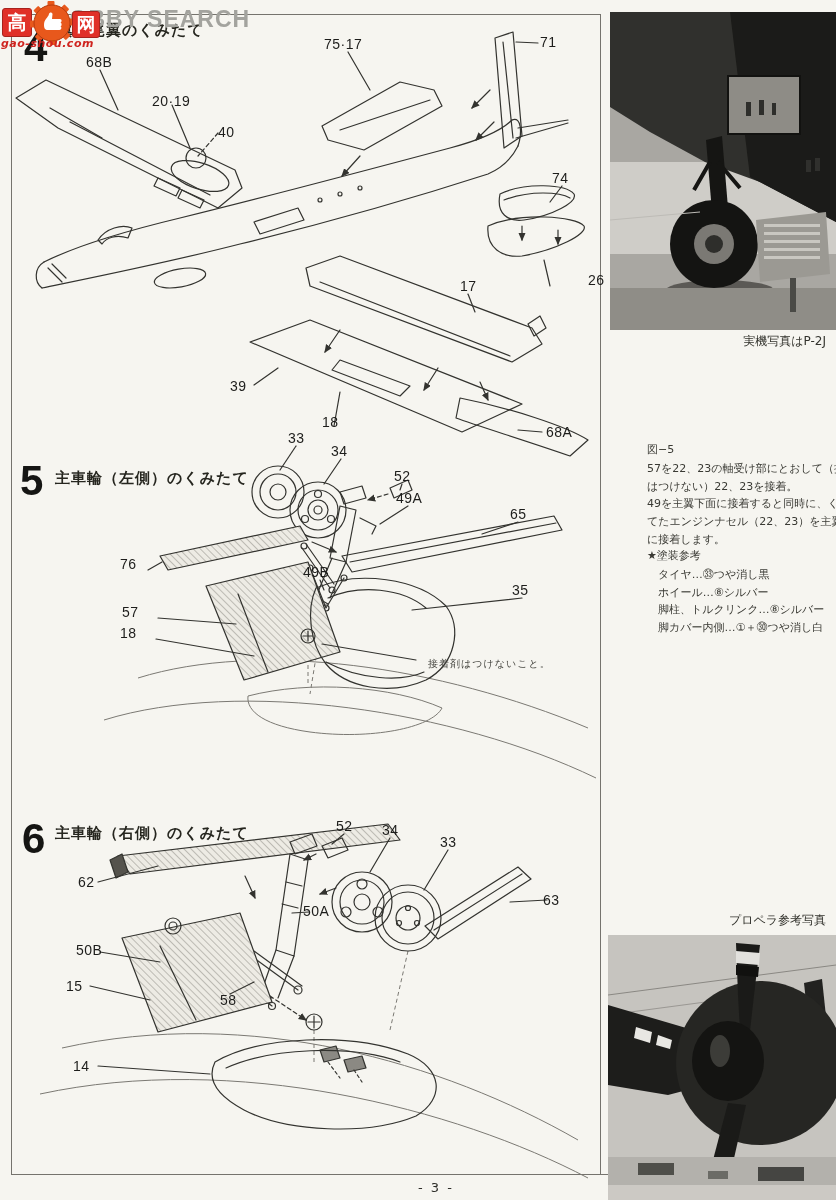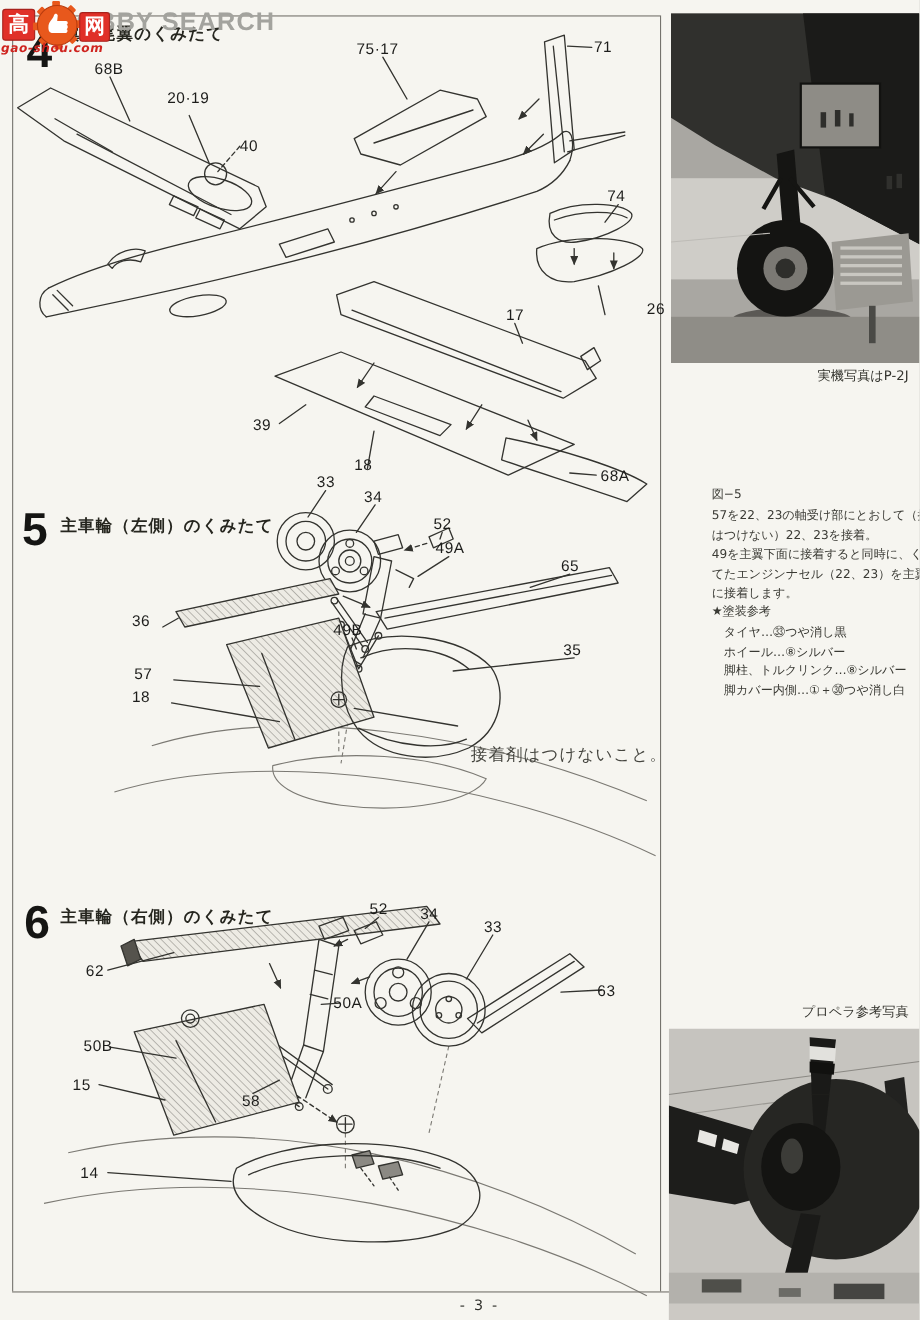--- a/index.html
+++ b/index.html
@@ -4,21 +4,21 @@
 <style>
   html,body{margin:0;padding:0;background:#dddcd7;}
   .page{position:relative;width:836px;height:1200px;background:#f6f5f0;overflow:hidden;
         font-family:"DejaVu Sans","Liberation Sans",sans-serif;color:#2b2b28;}
   .frame{position:absolute;background:#75736d;}
   .step-num{position:absolute;font-family:"Liberation Sans",sans-serif;font-weight:900;
             font-size:42px;line-height:1;color:#151513;z-index:1;}
   .step-title{position:absolute;font-size:15px;font-weight:700;color:#26261f;z-index:1;letter-spacing:1px;}
   .plabel{position:absolute;font-family:"Liberation Sans",sans-serif;font-size:14px;
           font-weight:500;color:#1d1d1b;letter-spacing:.5px;z-index:3;}
-  .note{position:absolute;font-size:15px;color:#45453f;letter-spacing:1px;z-index:3;margin-top:20px;}
+  .note{position:absolute;font-size:10px;color:#45453f;letter-spacing:1px;z-index:3;}
   .diagram{position:absolute;z-index:2;}
   .photo{position:absolute;z-index:1;}
   .caption{position:absolute;right:10px;width:220px;text-align:right;font-size:12px;color:#33332d;}
   .jtext{position:absolute;left:612px;width:222px;font-size:11px;line-height:1.62;color:#3a3a34;margin-left:35px;}
   .jtext .jtitle{margin-bottom:1px;}
   .jtext .indent{padding-left:11px;}
   .pagenum{position:absolute;top:1180px;left:356px;width:160px;text-align:center;
            font-size:13px;color:#2e2e2a;letter-spacing:2px;}
   
   .wm{position:absolute;left:0;top:0;width:260px;height:62px;z-index:5;}
@@ -129,21 +129,21 @@
       <line x1="552" y1="156" x2="540" y2="172"></line>
       <line x1="540" y1="256" x2="534" y2="230"></line>
       <line x1="458" y1="264" x2="465" y2="282"></line>
       <line x1="244" y1="355" x2="268" y2="338"></line>
       <line x1="324" y1="396" x2="330" y2="362"></line>
       <line x1="532" y1="402" x2="508" y2="400"></line>
     </g>
   </svg>
 
   <span class="plabel" style="left:86px;top:54px;">68B</span>
-  <span class="plabel" style="left:152px;top:81px;">20·19</span>
+  <span class="plabel" style="left:152px;top:93px;">20·19</span>
   <span class="plabel" style="left:218px;top:124px;">40</span>
   <span class="plabel" style="left:324px;top:36px;">75·17</span>
   <span class="plabel" style="left:540px;top:34px;">71</span>
   <span class="plabel" style="left:552px;top:170px;">74</span>
   <span class="plabel" style="left:540px;top:272px;margin-left:48px;">26</span>
   <span class="plabel" style="left:460px;top:278px;">17</span>
   <span class="plabel" style="left:230px;top:378px;">39</span>
   <span class="plabel" style="left:322px;top:414px;">18</span>
   <span class="plabel" style="left:546px;top:424px;">68A</span>
 
@@ -225,21 +225,21 @@
       <line x1="146" y1="209" x2="244" y2="226"></line>
       <line x1="406" y1="230" x2="312" y2="214"></line>
     </g>
   </svg>
 
   <span class="plabel" style="left:288px;top:430px;">33</span>
   <span class="plabel" style="left:331px;top:443px;">34</span>
   <span class="plabel" style="left:394px;top:468px;">52</span>
   <span class="plabel" style="left:396px;top:490px;">49A</span>
   <span class="plabel" style="left:510px;top:506px;">65</span>
-  <span class="plabel" style="left:120px;top:556px;">36</span>
+  <span class="plabel" style="left:120px;top:556px;">76</span>
   <span class="plabel" style="left:303px;top:564px;">49B</span>
   <span class="plabel" style="left:512px;top:582px;">35</span>
   <span class="plabel" style="left:122px;top:604px;">57</span>
   <span class="plabel" style="left:120px;top:625px;">18</span>
   <div class="note" style="left:428px;top:657px;">接着剤はつけないこと。</div>
 
   <div class="step-num" style="left:22px;top:818px;">6</div>
   <div class="step-title" style="left:55px;top:824px;">主車輪（右側）のくみたて</div>
 
   <svg class="diagram" style="left:10px;top:810px;" width="590" height="380" viewBox="0 0 590 380">

